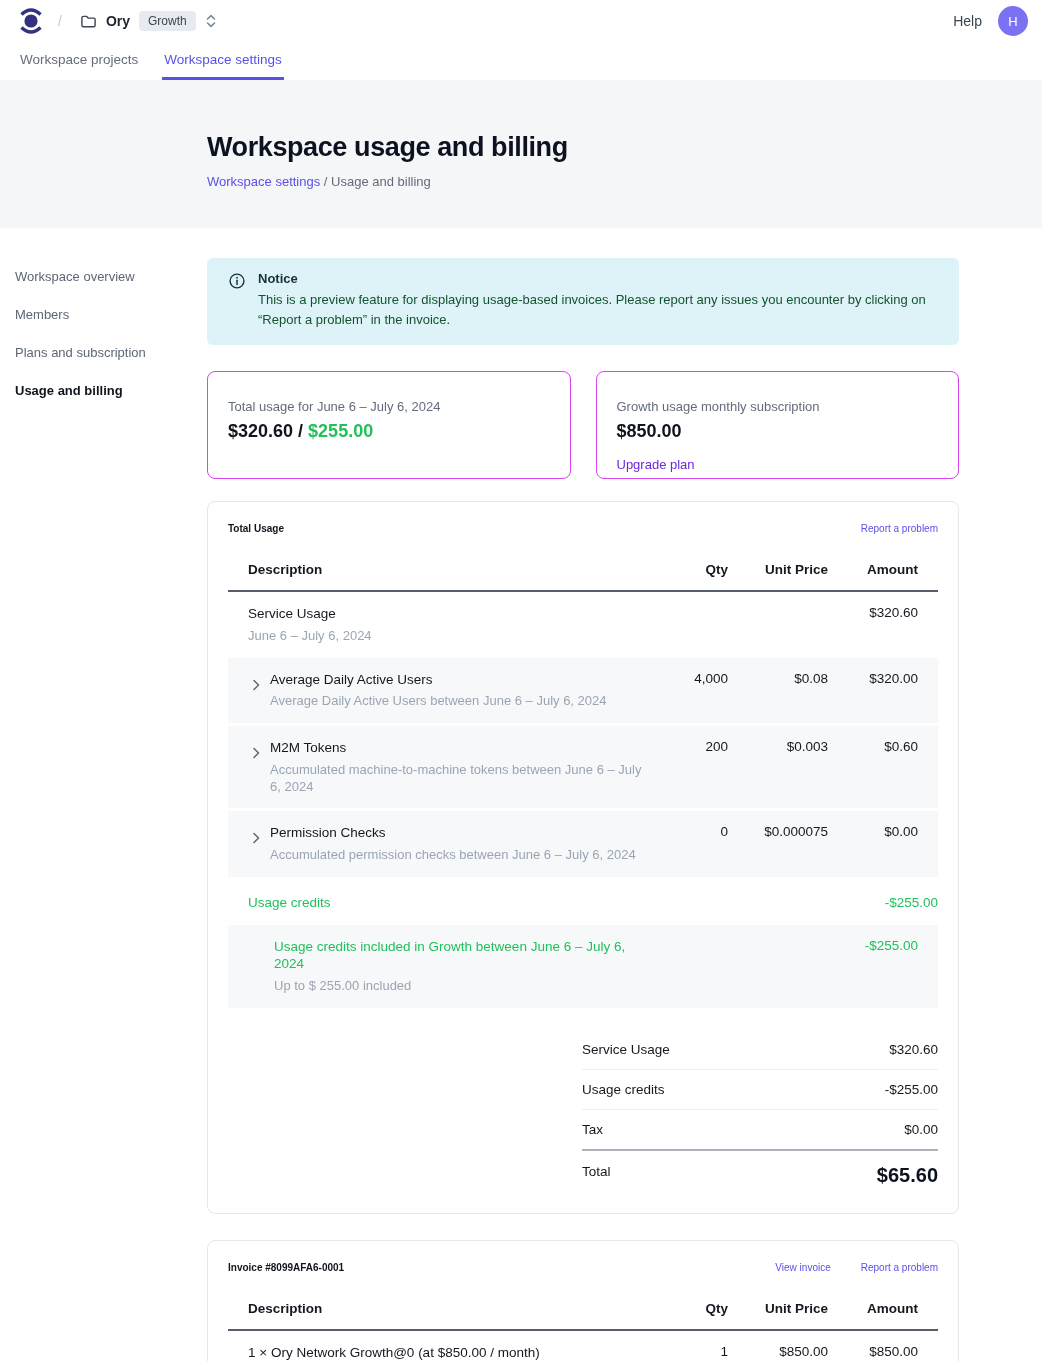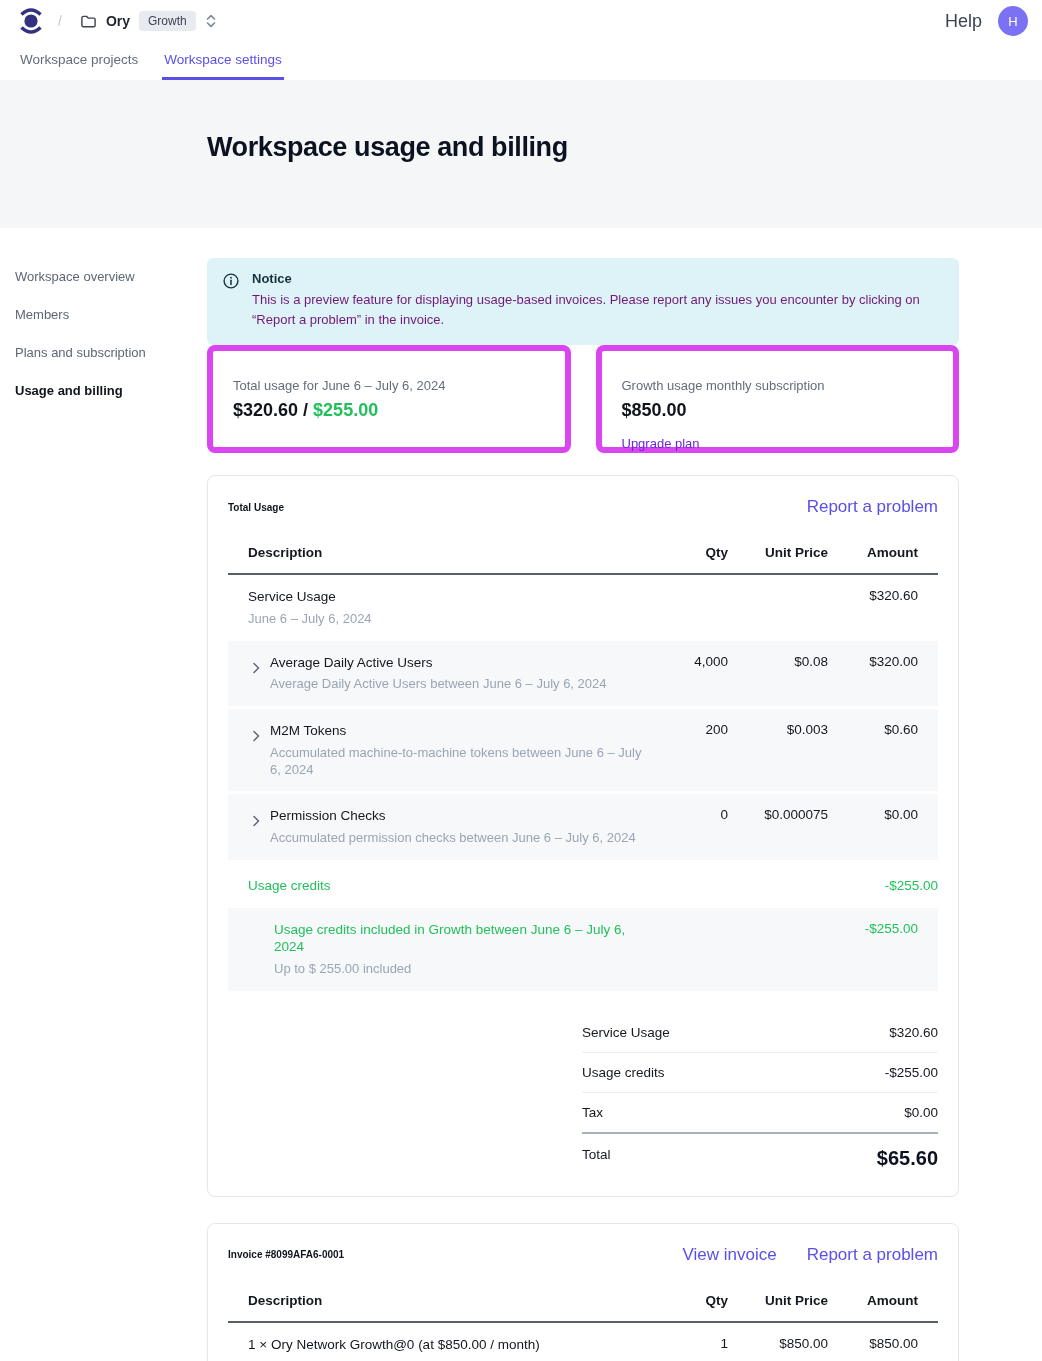--- a/index.html
+++ b/index.html
@@ -26,21 +26,21 @@
   .path-sep { color: #c4c9d1; font-size: 14px; margin: 0 18px 0 14px; }
   .folder-ic { width: 17px; height: 17px; margin-right: 9px; display: block; }
   .org-name { font-size: 14px; font-weight: 600; color: #1f2430; margin-right: 9px; }
   .org-badge {
     background: #e7eaef; color: #3c4452;
     font-size: 12px; font-weight: 500;
     padding: 3px 9px; border-radius: 4px; margin-right: 8px;
   }
   .selector-ic { width: 14px; height: 16px; display: block; cursor: pointer; }
   .topbar-right { display: flex; align-items: center; gap: 16px; }
-  .help-link { font-size: 18px; color: #3b4453; }
+  .help-link { font-size: 14px; color: #3b4453; }
   .avatar {
     width: 30px; height: 30px; border-radius: 50%;
     background: #7a72f2; color: #fff;
     font-size: 13px; font-weight: 500;
     display: flex; align-items: center; justify-content: center;
     cursor: pointer;
   }
 
   
   .tabbar { display: flex; gap: 22px; padding: 2px 0 0 18px; background: #fff; }
@@ -60,49 +60,50 @@
   
   .layout { display: flex; align-items: flex-start; }
   .sidebar { width: 207px; padding: 36px 0 0 15px; flex-shrink: 0; }
   .side-item { font-size: 13px; color: #5d6675; margin-bottom: 13px; cursor: pointer; line-height: 1; padding: 6px 0; }
   .side-item.active { color: #10141c; font-weight: 700; }
   .main { width: 752px; padding: 30px 0 16px; }
 
   
   .notice {
     background: #ddf3f8; border-radius: 6px;
-    padding: 13px 20px 15px 16px;
+    padding: 13px 20px 15px 22px;
     display: flex; gap: 13px;
+    margin-bottom: 26px;
   }
   .notice-ic { width: 16px; height: 16px; flex-shrink: 0; margin-top: 2px; }
   .notice-title { font-size: 13px; font-weight: 700; color: #16333d; margin-bottom: 4px; }
-  .notice-body { font-size: 13px; color: #701a75; line-height: 1.55; }
+  .notice-body { font-size: 13px; color: #14532d; line-height: 1.55; }
 
   
   .cards { display: flex; gap: 25px; margin-bottom: 22px; }
   .stat-card {
     width: 363.5px; height: 108px;
-    border: 6px solid #d946ef; border-radius: 8px;
+    border: 1px solid #d946ef; border-radius: 8px;
     padding: 27px 20px 18px;
   }
   .stat-label { font-size: 13px; color: #646c7b; margin-bottom: 7px; }
   .stat-amount { font-size: 18px; font-weight: 600; color: #10141c; }
   .stat-amount .credit-part { color: #22c05b; }
   .upgrade-link { display: inline-block; margin-top: 15px; font-size: 13px; font-weight: 500; color: #6d28d9; }
 
   
   .panel {
     border: 1px solid #e4e7ec; border-radius: 8px;
     padding: 21px 20px 26px;
     margin-bottom: 26px;
   }
   .panel-head { display: flex; justify-content: space-between; align-items: center; margin-bottom: 20px; }
   .panel-title { font-size: 10px; font-weight: 700; color: #10141c; }
   .panel-links { display: flex; gap: 30px; }
-  .panel-link { font-size: 17px; font-weight: 500; color: #5a50e8; }
+  .panel-link { font-size: 10px; font-weight: 500; color: #5a50e8; }
 
   
   table { width: 100%; border-collapse: collapse; table-layout: fixed; }
   col.c-desc { width: auto; }
   col.c-qty { width: 80px; }
   col.c-unit { width: 100px; }
   col.c-amt { width: 110px; }
   th {
     font-size: 13.5px; font-weight: 600; color: #14181f;
     padding: 8px 0 13px; text-align: right;
@@ -166,20 +167,23 @@
   </div>
 </header>
 
 <nav class="tabbar">
   <div class="tab">Workspace projects</div>
   <div class="tab active">Workspace settings</div>
 </nav>
 
 <section class="hero">
   <h1>Workspace usage and billing</h1>
+  <div class="breadcrumb">
+    <span class="bc-link">Workspace settings</span><span> / Usage and billing</span>
+  </div>
 </section>
 
 <div class="layout">
 
   <aside class="sidebar">
     <div class="side-item">Workspace overview</div>
     <div class="side-item">Members</div>
     <div class="side-item">Plans and subscription</div>
     <div class="side-item active">Usage and billing</div>
   </aside>

